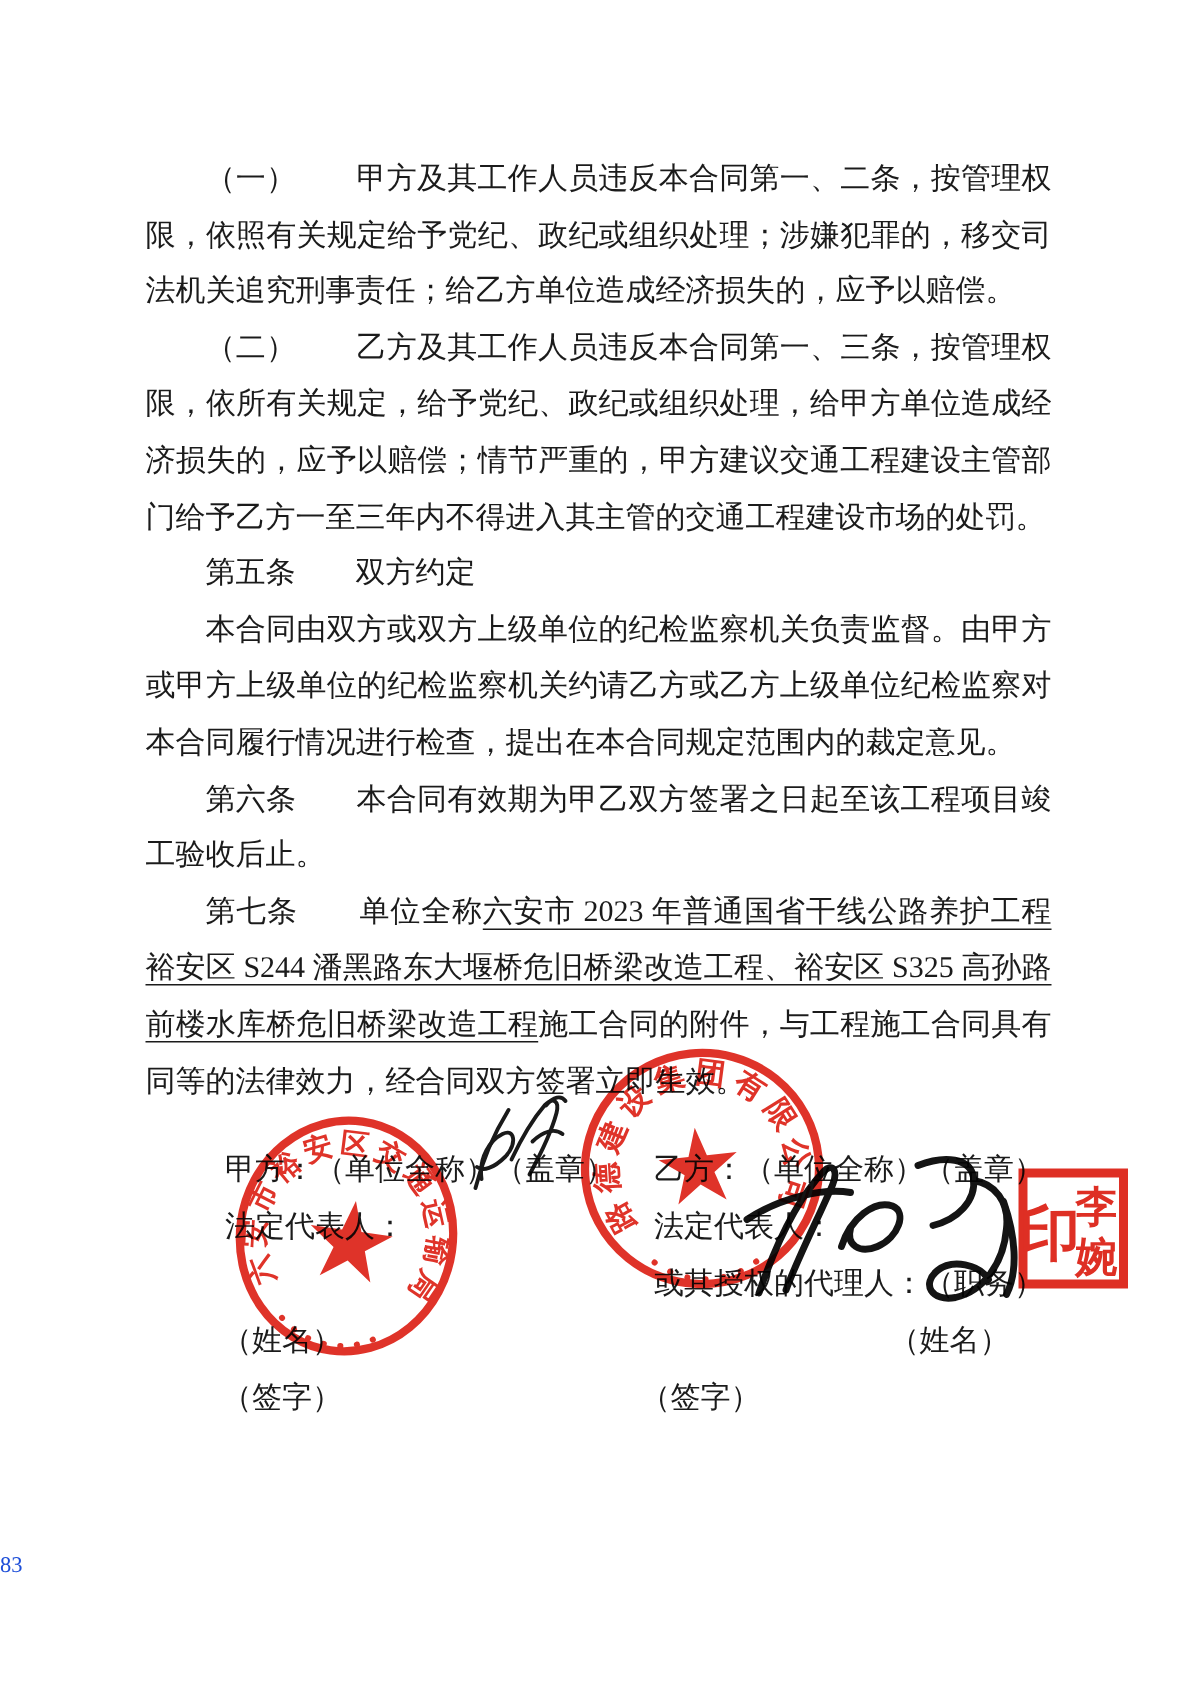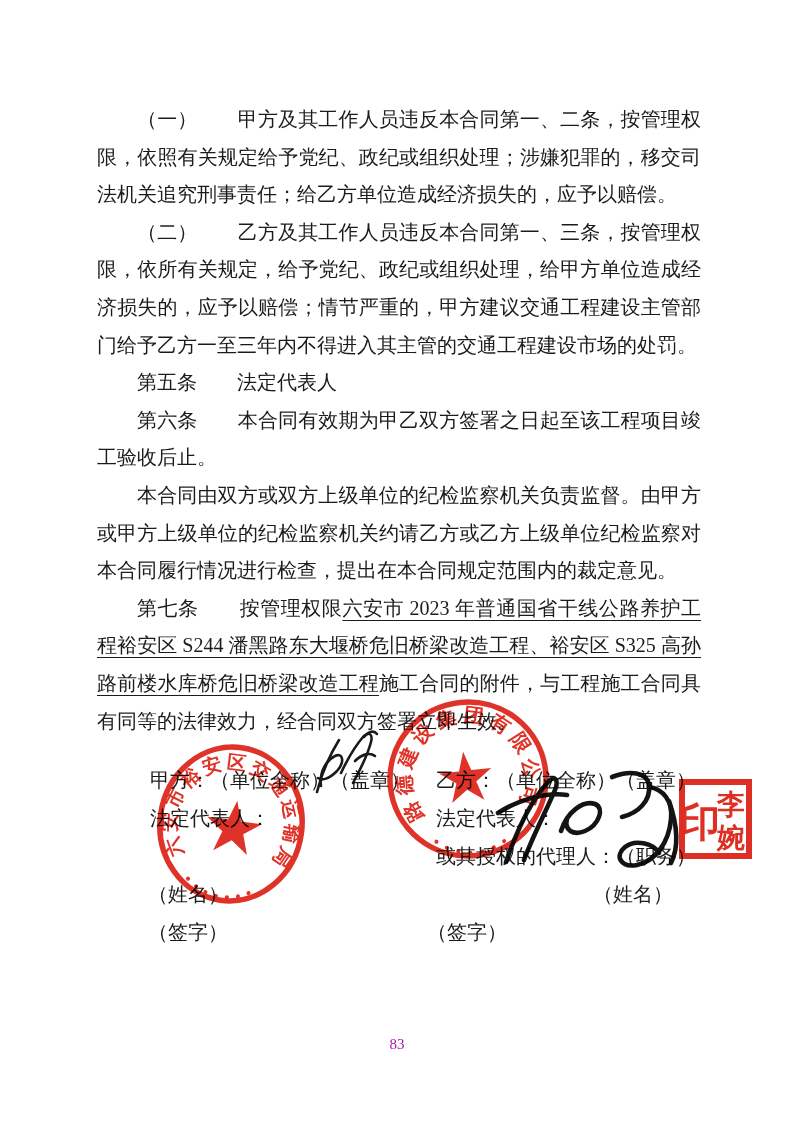--- a/index.html
+++ b/index.html
@@ -40,22 +40,21 @@
   .sa4{left:148px;top:882px}
   .sa5{left:148px;top:920px}
   .sb1{left:436px;top:768px}
   .sb2{left:436px;top:806px}
   .sb3{left:436px;top:844px}
   .sb4{left:593px;top:882px}
   .sb5{left:427px;top:920px}
   .page-number{
     position:absolute;
     left:0;right:0;top:1036px;
-    text-align:center;
-    font-size:15px;color:#a21caf;
+    font-size:15px;color:#1d4ed8;
   }
   .overlay{
     position:absolute;inset:0;
     pointer-events:none;
   }
   .seal{mix-blend-mode:multiply;}
   .seal-arc-text{
     font-family:"Liberation Serif","DejaVu Serif",serif;
     font-weight:bold;
   }
@@ -65,24 +64,24 @@
   }
 </style>
 </head>
 <body>
 
 <div class="page">
 
   <div class="doc-body">
     <p>（一）　　甲方及其工作人员违反本合同第一、二条，按管理权限，依照有关规定给予党纪、政纪或组织处理；涉嫌犯罪的，移交司法机关追究刑事责任；给乙方单位造成经济损失的，应予以赔偿。</p>
     <p>（二）　　乙方及其工作人员违反本合同第一、三条，按管理权限，依所有关规定，给予党纪、政纪或组织处理，给甲方单位造成经济损失的，应予以赔偿；情节严重的，甲方建议交通工程建设主管部门给予乙方一至三年内不得进入其主管的交通工程建设市场的处罚。</p>
-    <p>第五条　　法定代表人</p>
+    <p>第五条　　双方约定</p>
+    <p>本合同由双方或双方上级单位的纪检监察机关负责监督。由甲方或甲方上级单位的纪检监察机关约请乙方或乙方上级单位纪检监察对本合同履行情况进行检查，提出在本合同规定范围内的裁定意见。</p>
     <p>第六条　　本合同有效期为甲乙双方签署之日起至该工程项目竣工验收后止。</p>
-    <p>本合同由双方或双方上级单位的纪检监察机关负责监督。由甲方或甲方上级单位的纪检监察机关约请乙方或乙方上级单位纪检监察对本合同履行情况进行检查，提出在本合同规定范围内的裁定意见。</p>
-    <p><span>第七条　　按管理权限</span><span class="u">六安市 2023 年普通国省干线公路养护工程裕安区 S244 潘黑路东大堰桥危旧桥梁改造工程、裕安区 S325 高孙路前楼水库桥危旧桥梁改造工程</span><span>施工合同的附件，与工程施工合同具有同等的法律效力，经合同双方签署立即生效。</span></p>
+    <p><span>第七条　　单位全称</span><span class="u">六安市 2023 年普通国省干线公路养护工程裕安区 S244 潘黑路东大堰桥危旧桥梁改造工程、裕安区 S325 高孙路前楼水库桥危旧桥梁改造工程</span><span>施工合同的附件，与工程施工合同具有同等的法律效力，经合同双方签署立即生效。</span></p>
   </div>
 
   <span class="sig-line sa1">甲方：（单位全称）（盖章）</span>
   <span class="sig-line sa2">法定代表人：</span>
   <span class="sig-line sa4">（姓名）</span>
   <span class="sig-line sa5">（签字）</span>
 
   <span class="sig-line sb1">乙方：（单位全称）（盖章）</span>
   <span class="sig-line sb2">法定代表人：</span>
   <span class="sig-line sb3">或其授权的代理人：（职务）</span>

